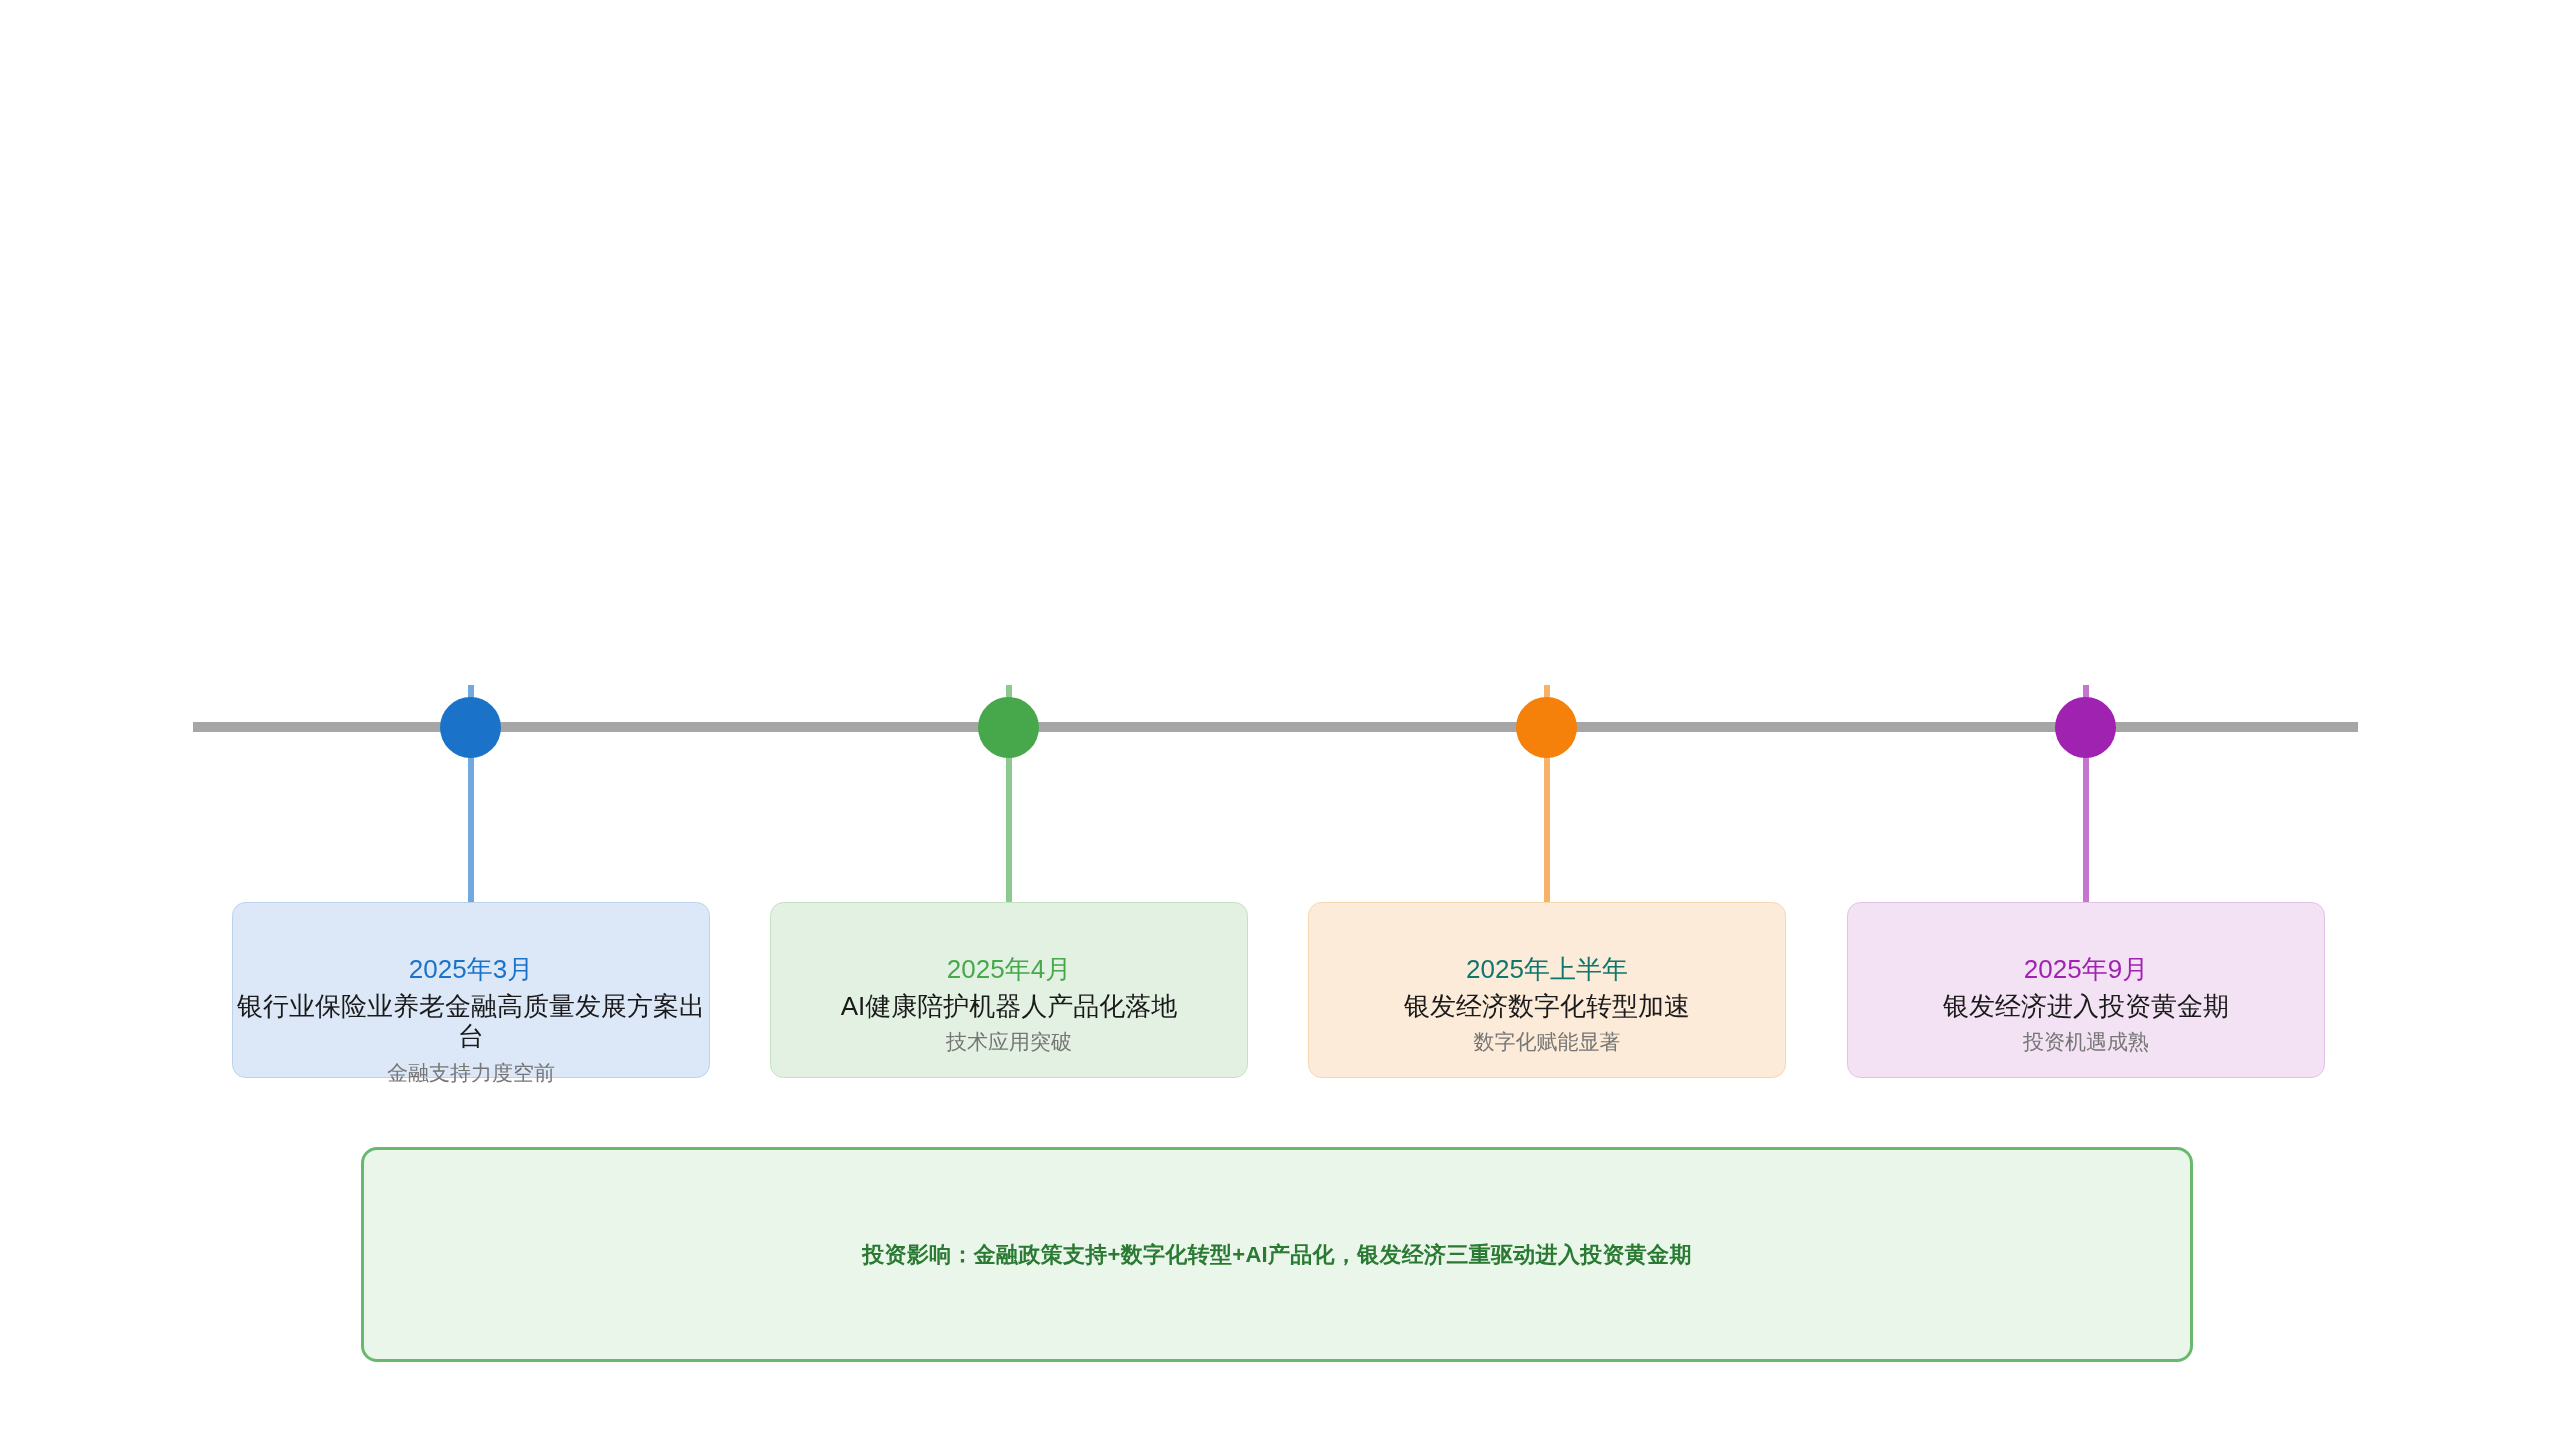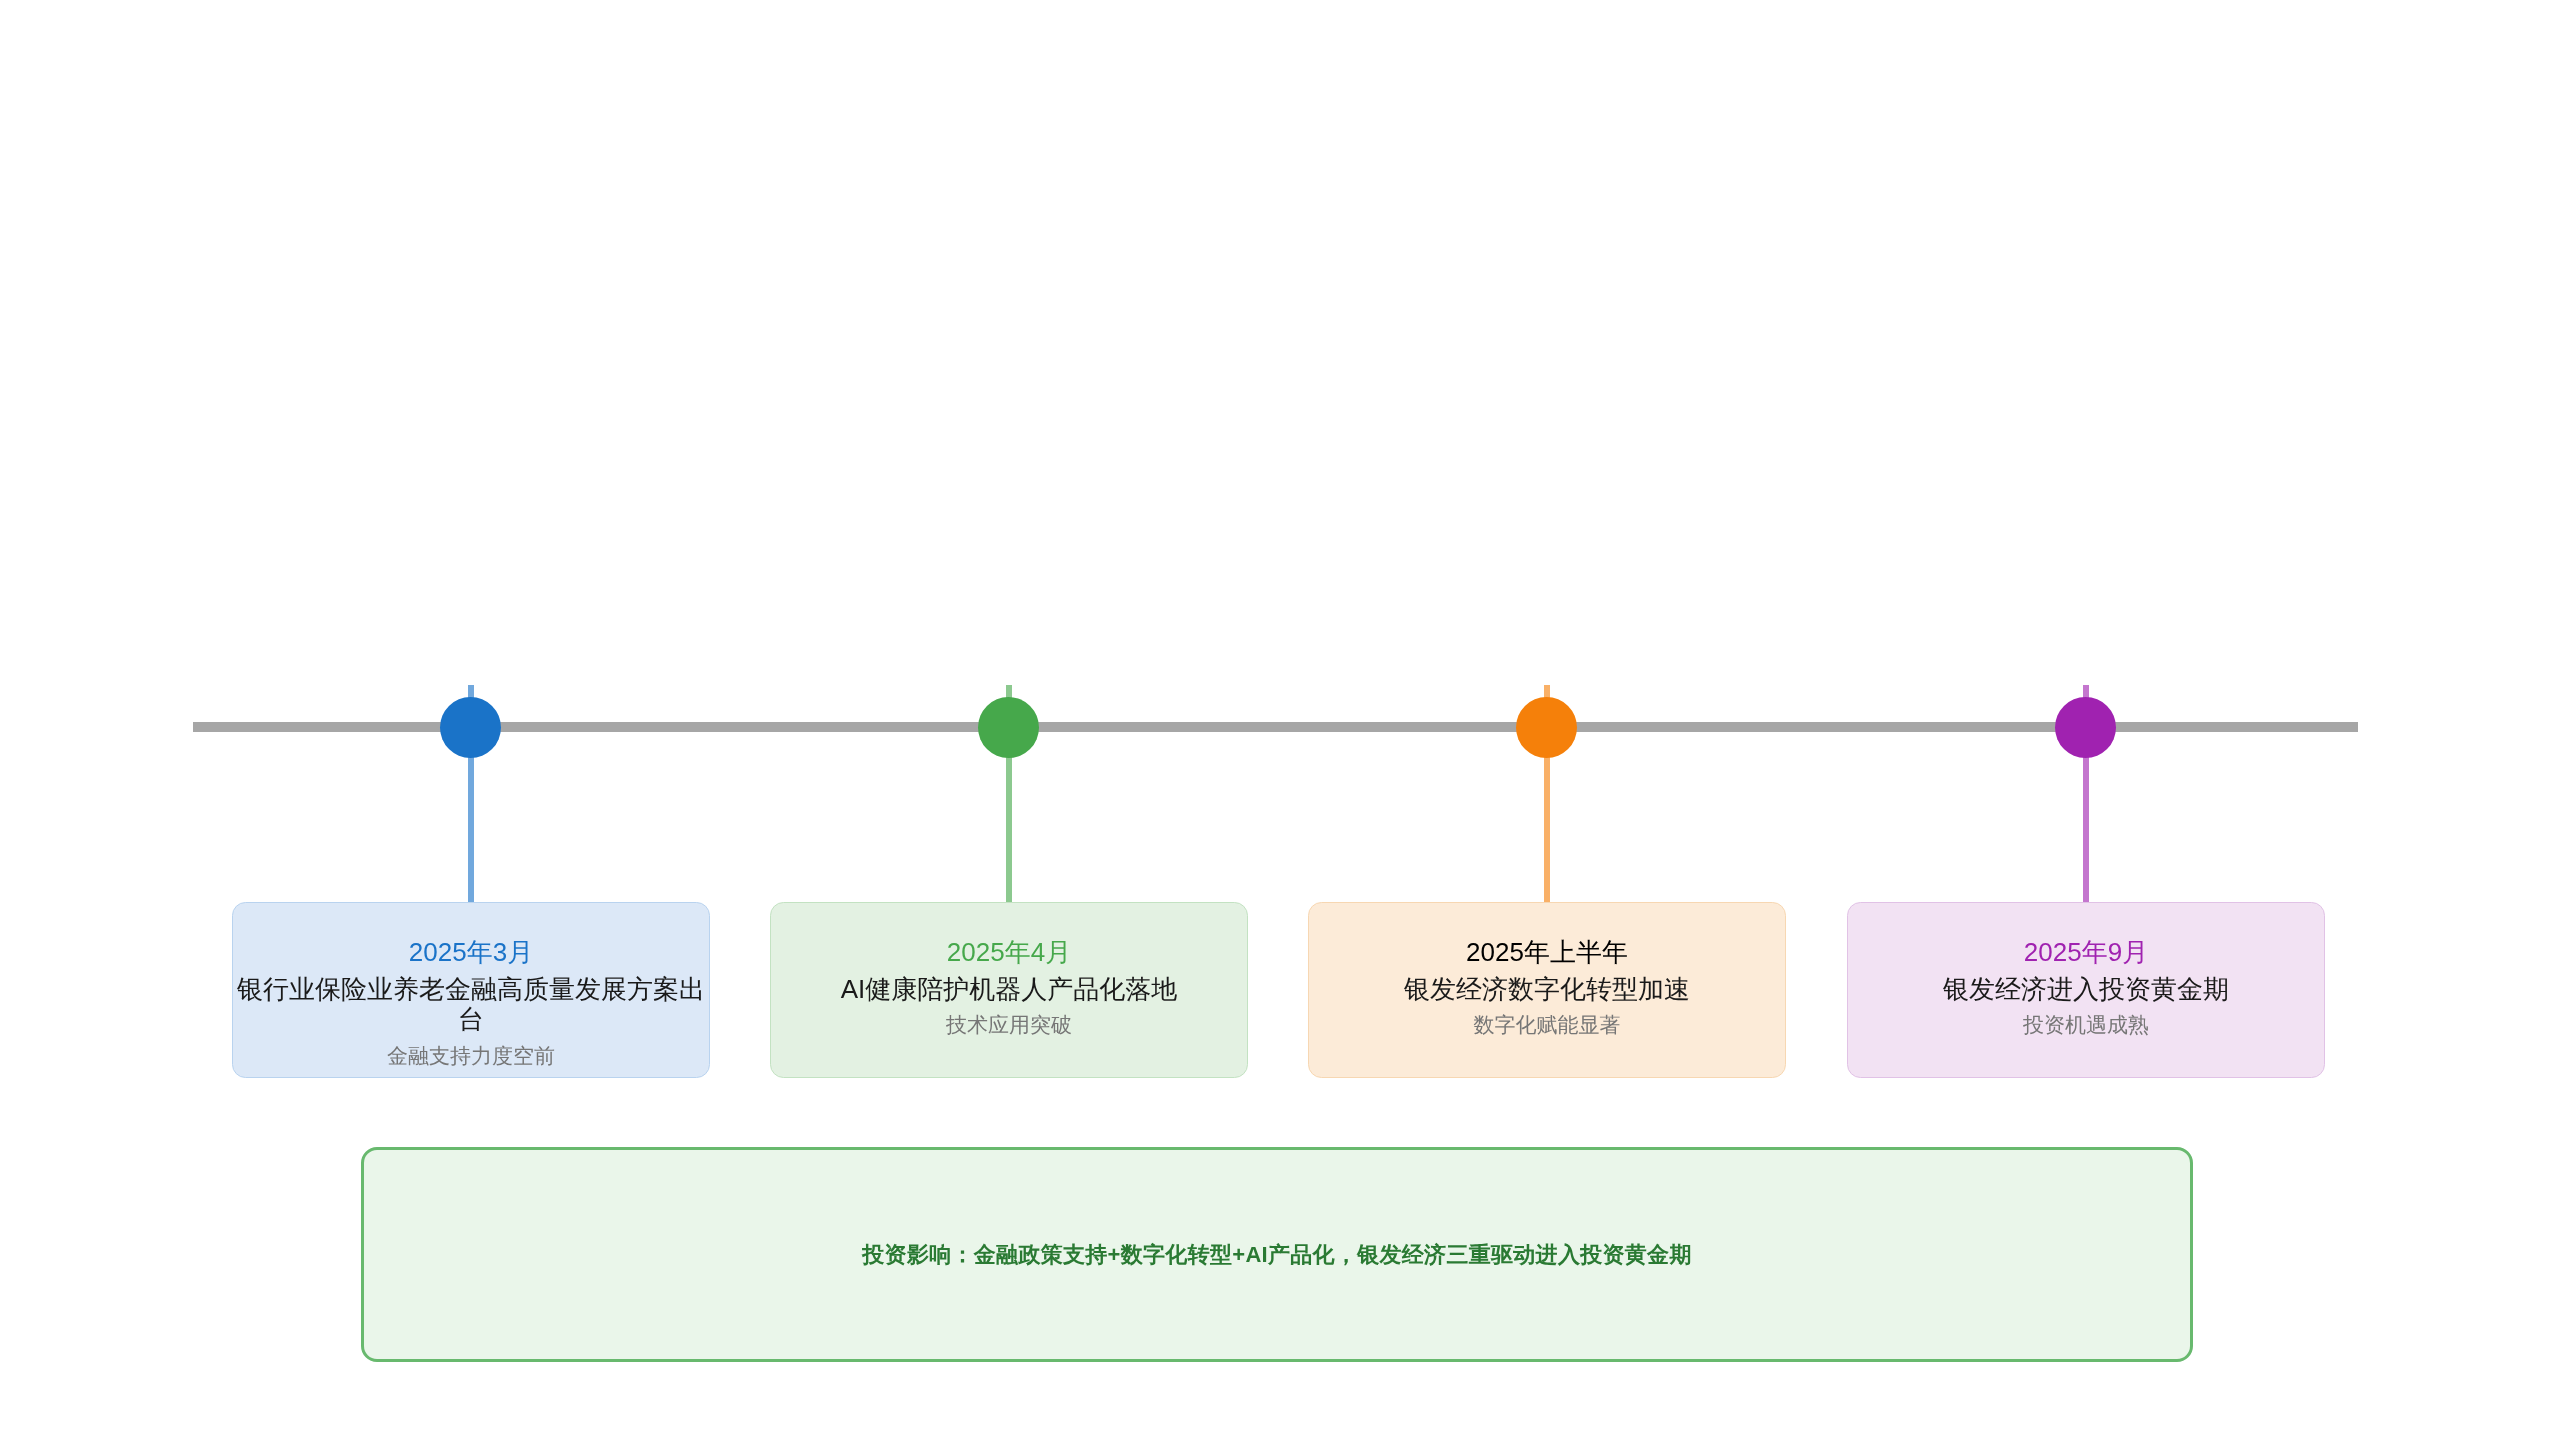--- a/index.html
+++ b/index.html
@@ -69,21 +69,21 @@
     width: 478px;
     height: 176px;
     margin-left: -239px;
     border-radius: 13.5px;
     border-style: solid;
     border-width: 1.8px;
     box-sizing: border-box;
     text-align: center;
   }
   .card-date {
-    margin-top: 34px;
+    margin-top: 51px;
     font-size: 26px;
     font-weight: 400;
     line-height: 1.18;
   }
   .card-title {
     margin-top: 6.1px;
     font-size: 26px;
     font-weight: 400;
     color: #1a1a1a;
     line-height: 1.18;
@@ -144,21 +144,21 @@
       <div class="card-date" style="color:#46a84b;">2025年4月</div>
       <div class="card-title">AI健康陪护机器人产品化落地</div>
       <div class="card-note">技术应用突破</div>
     </div>
   </div>
 
   <div class="event-group" style="left:1547px;">
     <div class="connector" style="background:#f5800a;"></div>
     <div class="marker-dot" style="background:#f5800a;"></div>
     <div class="event-card" style="background:#fcebd8;border-color:#f7d7b2;">
-      <div class="card-date" style="color:#000000;">2025年上半年</div>
+      <div class="card-date" style="color:#0f766e;">2025年上半年</div>
       <div class="card-title">银发经济数字化转型加速</div>
       <div class="card-note">数字化赋能显著</div>
     </div>
   </div>
 
   <div class="event-group" style="left:2086px;">
     <div class="connector" style="background:#a022b0;"></div>
     <div class="marker-dot" style="background:#a022b0;"></div>
     <div class="event-card" style="background:#f2e2f3;border-color:#e1c2e6;">
       <div class="card-date" style="color:#a022b0;">2025年9月</div>

